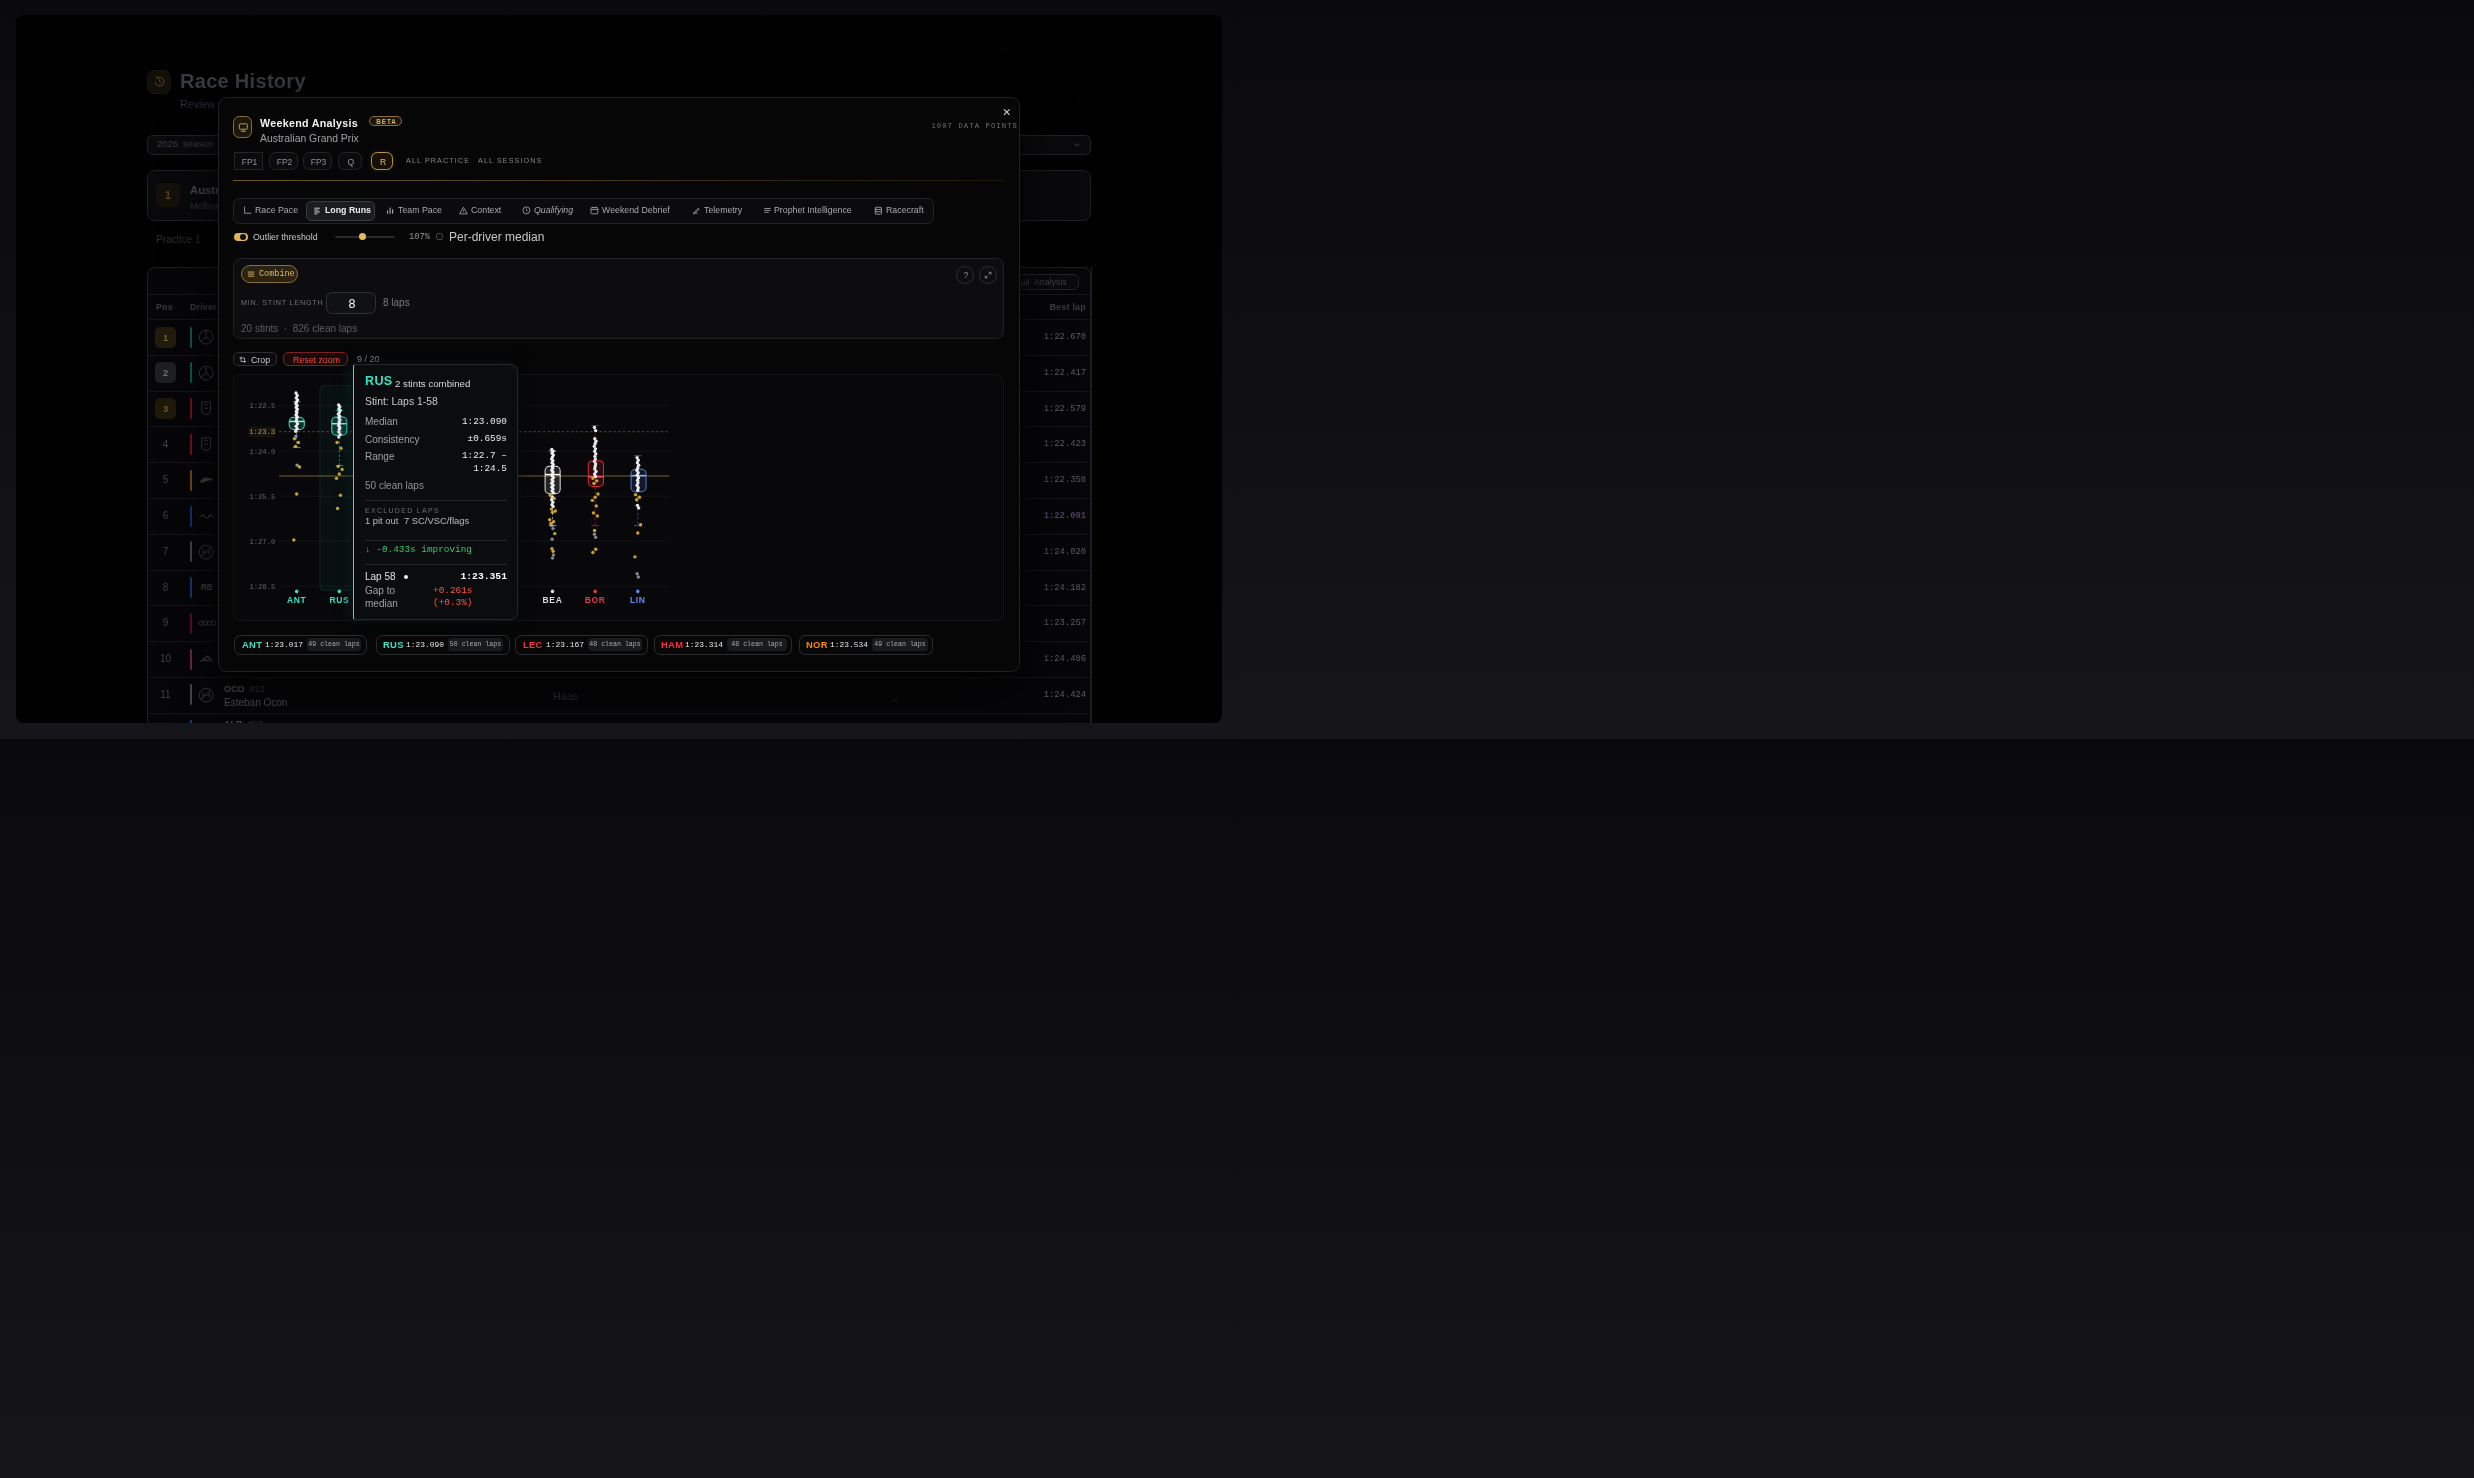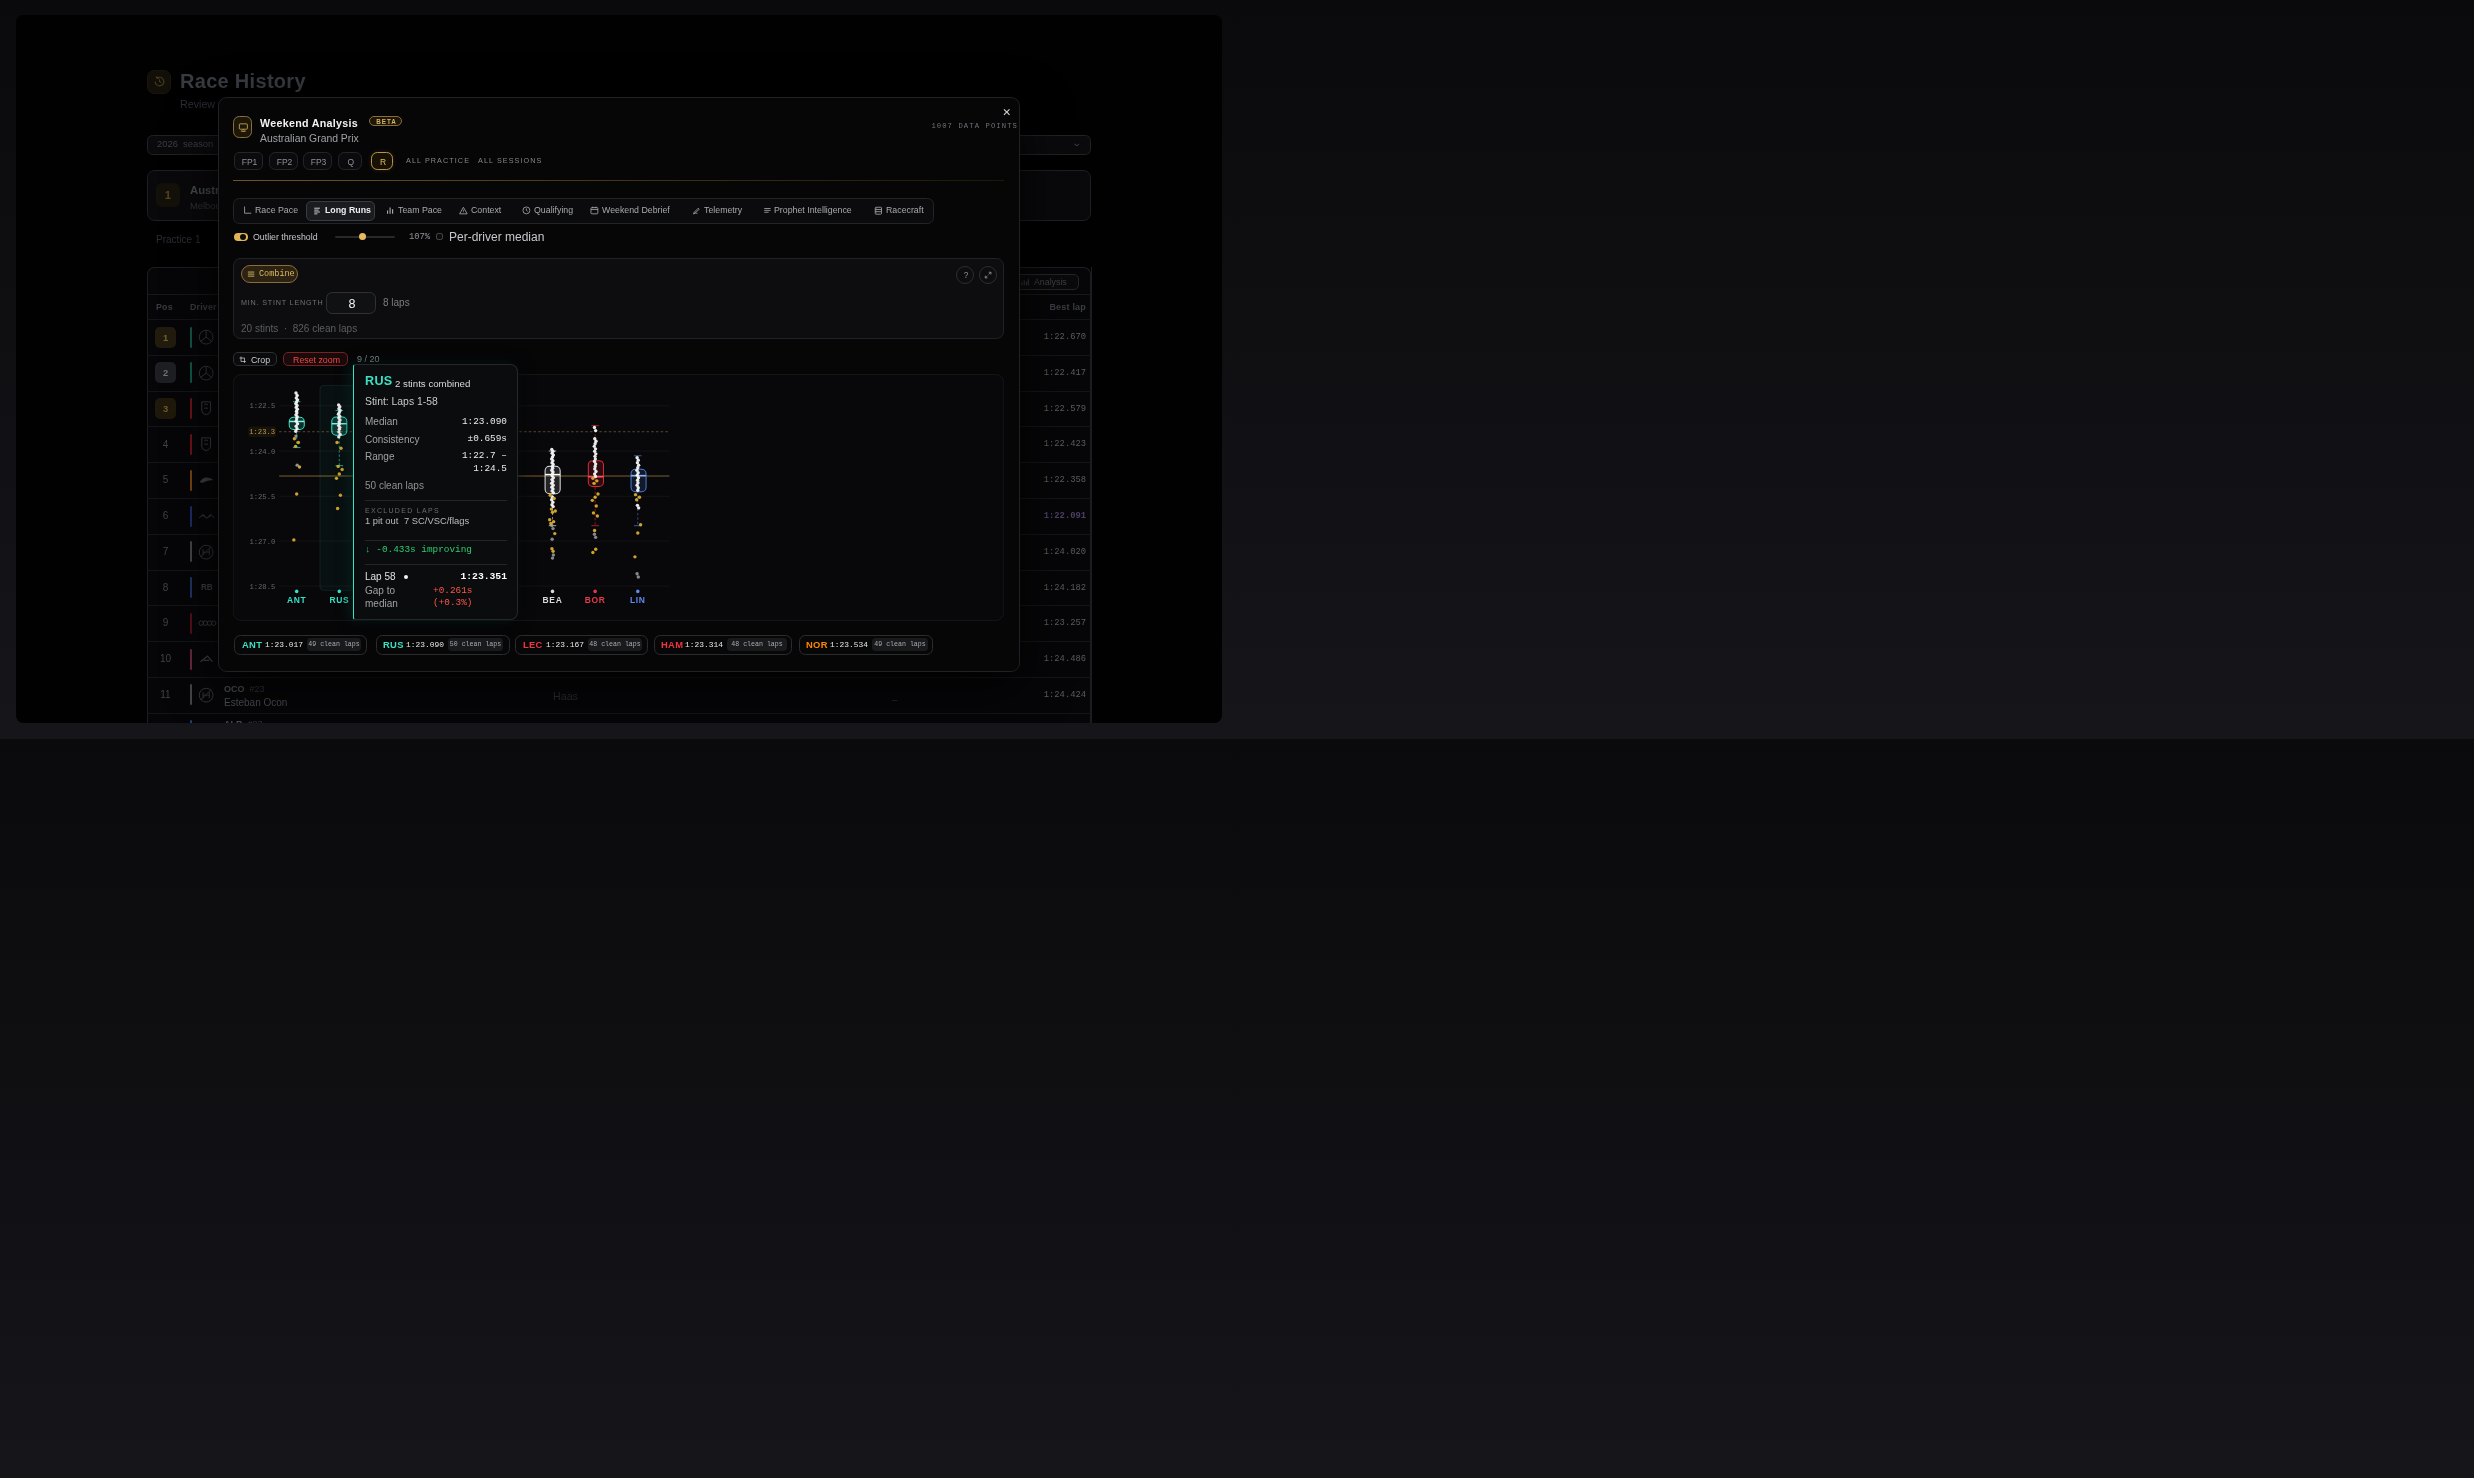--- a/index.html
+++ b/index.html
@@ -172,21 +172,21 @@
 <div style="position:absolute;left:233px;top:116px;width:19px;height:22px;border:0.6px solid #8a6d3b;border-radius:6.3px;background:#1d1709;"></div>
 <svg class="a" style="left:238px;top:122px;" width="10.7" height="10.7" viewBox="0 0 20 20" fill="none" stroke="#d9b35f" stroke-width="1.5">
         <rect x="2.5" y="3.5" width="15" height="10" rx="1.5"></rect>
         <path d="M10 13.5v2M6.5 17.5h7M7.5 15.5 6 17.5M12.5 15.5l1.5 2"></path>
       </svg>
 <div style="position:absolute;left:260px;top:116px;height:14.4px;line-height:14.4px;font-family:'Liberation Sans',sans-serif;font-size:10.7px;font-weight:700;color:#f2f3f5;letter-spacing:0.3px;white-space:nowrap;">Weekend Analysis</div>
 <div style="position:absolute;left:369px;top:116px;width:33px;height:10.4px;border:0.6px solid #8a6d3b;border-radius:5.7px;background:#1d1709;">
         <div style="width:33px;height:10.4px;line-height:10.7px;text-align:center;font-family:'Liberation Sans',sans-serif;font-size:6.3px;font-weight:700;letter-spacing:0.9px;color:#d9b35f;">BETA</div>
       </div>
 <div style="position:absolute;left:260px;top:132px;height:14px;line-height:14px;font-family:'Liberation Sans',sans-serif;font-size:10.4px;font-weight:400;color:#9fa2a7;white-space:nowrap;">Australian Grand Prix</div>
-<div style="position:absolute;left:234px;top:152px;width:29px;height:18px;border:0.6px solid #232528;border-radius:5px;background:#0b0b0d;">
+<div style="position:absolute;left:234px;top:152px;width:29px;height:18px;border:0.6px solid #232528;border-radius:0;background:#0b0b0d;">
         <div style="width:29px;height:18px;line-height:18px;text-align:center;font-family:'Liberation Sans',sans-serif;font-size:8.5px;color:#8e9196;">FP1</div>
       </div>
 <div style="position:absolute;left:269px;top:152px;width:29px;height:18px;border:0.6px solid #232528;border-radius:6.3px;background:#0b0b0d;">
         <div style="width:29px;height:18px;line-height:18px;text-align:center;font-family:'Liberation Sans',sans-serif;font-size:8.5px;color:#8e9196;">FP2</div>
       </div>
 <div style="position:absolute;left:303px;top:152px;width:29px;height:18px;border:0.6px solid #232528;border-radius:6.3px;background:#0b0b0d;">
         <div style="width:29px;height:18px;line-height:18px;text-align:center;font-family:'Liberation Sans',sans-serif;font-size:8.5px;color:#8e9196;">FP3</div>
       </div>
 <div style="position:absolute;left:338px;top:152px;width:23.6px;height:18px;border:0.6px solid #232528;border-radius:6.3px;background:#0b0b0d;">
         <div style="width:23.6px;height:18px;line-height:18px;text-align:center;font-family:'Liberation Sans',sans-serif;font-size:8.5px;color:#8e9196;">Q</div>
@@ -213,21 +213,21 @@
 <div style="position:absolute;left:398px;top:204px;height:12px;line-height:12px;font-family:'Liberation Sans',sans-serif;font-size:8.8px;font-weight:400;color:#a7aaae;white-space:nowrap;">Team Pace</div>
 <svg class="a" style="left:459px;top:206px;" width="8.8" height="8.8" viewBox="0 0 14 14" fill="none" stroke="#a7aaae" stroke-width="1.3">
         <path d="M7 2 13 12.5H1z" stroke-linejoin="round"></path>
         <path d="M7 6v3M7 10.6v.4"></path>
       </svg>
 <div style="position:absolute;left:471px;top:204px;height:12px;line-height:12px;font-family:'Liberation Sans',sans-serif;font-size:8.8px;font-weight:400;color:#a7aaae;white-space:nowrap;">Context</div>
 <svg class="a" style="left:522px;top:206px;" width="8.8" height="8.8" viewBox="0 0 14 14" fill="none" stroke="#a7aaae" stroke-width="1.3">
         <circle cx="7" cy="7" r="5.5"></circle>
         <path d="M7 4v3l2 1.5"></path>
       </svg>
-<div style="position:absolute;left:534px;top:204px;height:12px;line-height:12px;font-family:'Liberation Sans',sans-serif;font-size:8.8px;font-weight:400;color:#a7aaae;white-space:nowrap;">Qualifying</div>
+<div style="position:absolute;left:534px;top:204px;height:12px;line-height:12px;font-family:'Liberation Sans',sans-serif;font-size:8.8px;font-weight:400;color:#a7aaae;white-space:nowrap;font-style:italic;">Qualifying</div>
 <svg class="a" style="left:590px;top:206px;" width="8.8" height="8.8" viewBox="0 0 14 14" fill="none" stroke="#a7aaae" stroke-width="1.3">
         <rect x="1.5" y="2.5" width="11" height="10" rx="1.5"></rect>
         <path d="M1.5 5.5h11M4.5 1v2.5M9.5 1v2.5"></path>
       </svg>
 <div style="position:absolute;left:602px;top:204px;height:12px;line-height:12px;font-family:'Liberation Sans',sans-serif;font-size:8.8px;font-weight:400;color:#a7aaae;white-space:nowrap;">Weekend Debrief</div>
 <svg class="a" style="left:692px;top:206px;" width="8.8" height="8.8" viewBox="0 0 14 14" fill="none" stroke="#a7aaae" stroke-width="1.3">
         <path d="M2 12.5c2 0 2-1.5 3.5-1.5s1.5 1 3 1M3.5 10 10 3.5l1.5 1.5L5 11.5l-2.2.7z"></path>
       </svg>
 <div style="position:absolute;left:704px;top:204px;height:12px;line-height:12px;font-family:'Liberation Sans',sans-serif;font-size:8.8px;font-weight:400;color:#a7aaae;white-space:nowrap;">Telemetry</div>
 <svg class="a" style="left:763px;top:206px;" width="8.8" height="8.8" viewBox="0 0 14 14" fill="none" stroke="#a7aaae" stroke-width="1.3">

